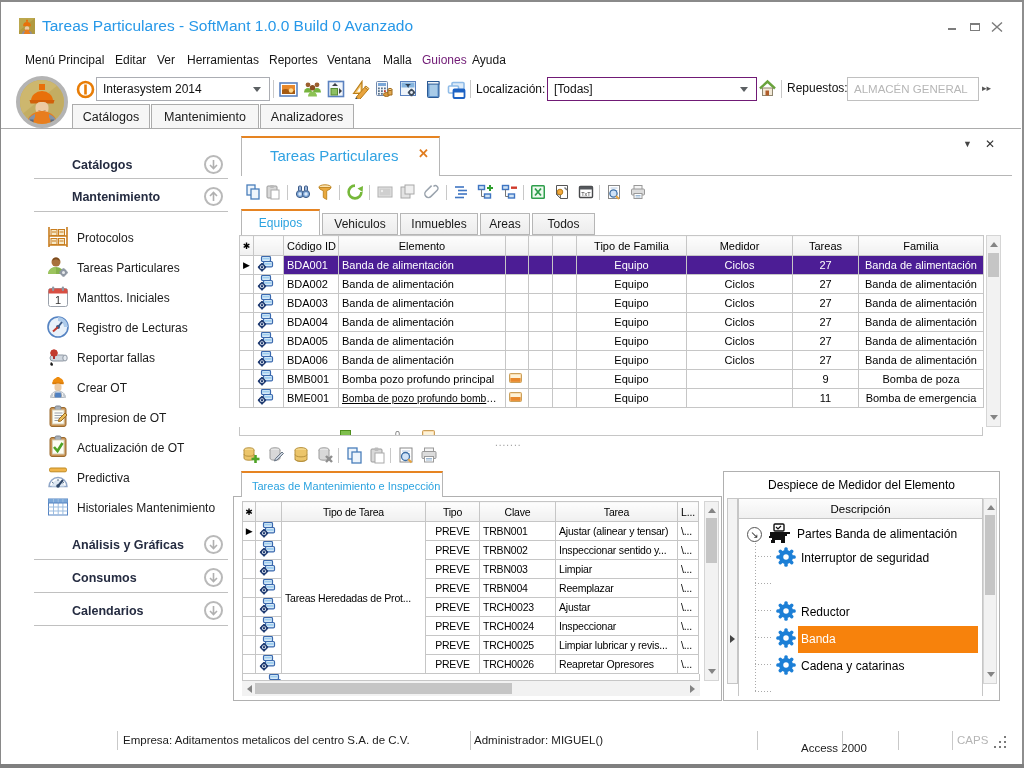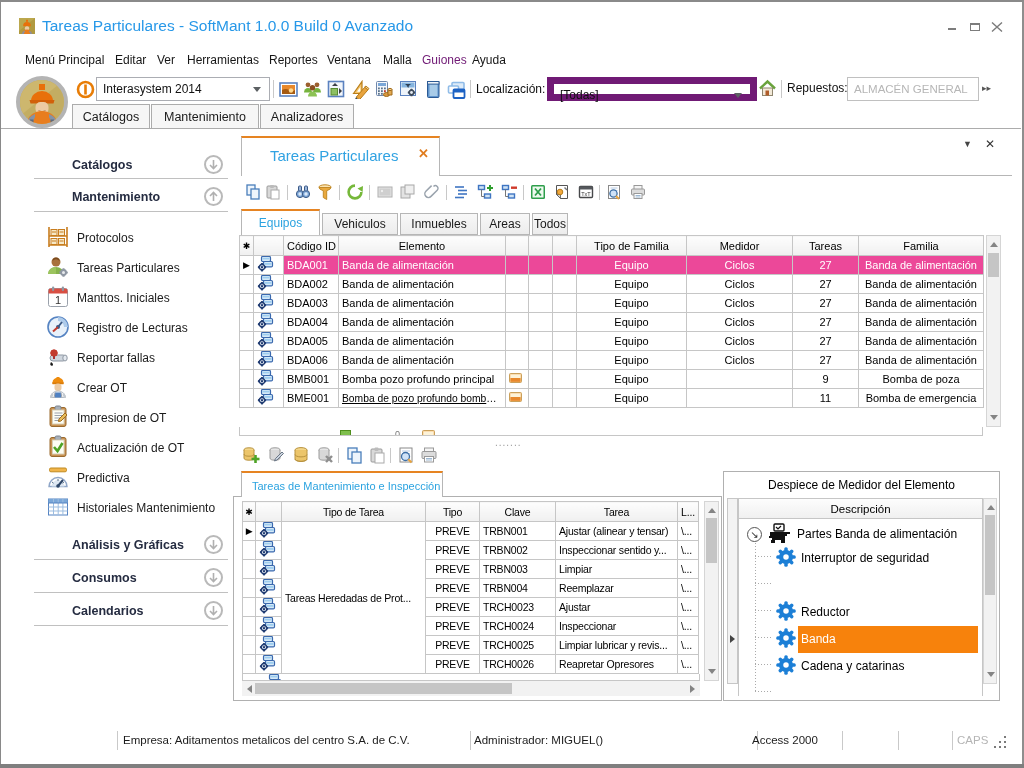--- a/index.html
+++ b/index.html
@@ -14,21 +14,21 @@
 .menu { position:absolute; top:53px; font-size:12px; color:#161616; white-space:nowrap; }
 
 #avatar { position:absolute; left:16px; top:76px; width:52px; height:52px; border-radius:50%;
   border:4px solid #b4b4b4; overflow:hidden; background:#c8b273; }
 .tbsep { position:absolute; width:1px; background:#c8c8c8; }
 #combo1 { position:absolute; left:96px; top:77px; width:174px; height:24px; border:1px solid #abadb3;
   background:#fff; font-size:12px; color:#111; line-height:22px; padding-left:6px; }
 .droparrow { position:absolute; width:0; height:0; border-left:4px solid transparent;
   border-right:4px solid transparent; border-top:5px solid #5c6063; }
 #loclabel { position:absolute; left:476px; top:82px; font-size:12px; color:#111; }
-#combo2 { position:absolute; left:547px; top:77px; width:210px; height:24px; border:7px solid #701a75;
+#combo2 { position:absolute; left:547px; top:77px; width:210px; height:24px; border:1px solid #701a75;
   background:#fff; font-size:12px; color:#111; line-height:22px; padding-left:6px; }
 #replabel { position:absolute; left:787px; top:81px; font-size:12px; color:#111; }
 #repbox { position:absolute; left:847px; top:77px; width:132px; height:24px; border:1px solid #c0c0c0;
   background:#fff; font-size:11.5px; color:#b6b6b6; line-height:22px; padding-left:6px; }
 
 .ribtab { position:absolute; top:104px; height:25px; border:1px solid #acacac; border-bottom:none;
   background:#f6f6f6; font-size:12.5px; color:#1a1a1a; text-align:center; line-height:24px; }
 #ribline { position:absolute; left:1px; top:128px; width:1020px; height:1px; background:#acacac; }
 
 .navhdr { position:absolute; left:72px; font-size:12.5px; font-weight:bold; color:#252c41; }
@@ -43,21 +43,21 @@
 #doctabline { position:absolute; left:440px; top:175px; width:572px; height:1px; background:#b6b6b6; }
 #doctab span.t { position:absolute; left:28px; top:9px; font-size:15px; color:#30a2e2; }
 #doctab span.x { position:absolute; left:176px; top:8px; font-size:13px; font-weight:bold; color:#e07c1e; }
 
 table.grid { border-collapse:collapse; table-layout:fixed; position:absolute; background:#fff; }
 table.grid td, table.grid th { border:1px solid #c6c6c6; font-size:11px; font-weight:normal;
   overflow:hidden; white-space:nowrap; padding:0 3px; color:#000; }
 table.grid th { background:linear-gradient(#fdfdfd,#f0f0f0); height:20px; }
 table.grid th:first-child, table.grid td:first-child { font-size:9px; padding:0 1px; text-align:center; }
 table.grid td { height:19px; text-overflow:ellipsis; }
-tr.sel td { background:#ec4899; color:#fff; }
+tr.sel td { background:#4c1d95; color:#fff; }
 
 .sb { position:absolute; background:#f2f2f2; border:1px solid #d5d5d5; }
 .sbthumb { position:absolute; background:#c5c5c5; }
 .sbarrow { position:absolute; width:0; height:0; }
 
 #lowtab { position:absolute; left:241px; top:471px; width:202px; height:26px; background:#fff;
   border:1px solid #b6b6b6; border-top:2px solid #e68422; border-bottom:none; z-index:3; }
 #lowtab span { position:absolute; left:10px; top:7px; font-size:11px; color:#2ba3e0; white-space:nowrap; }
 #lpanel { position:absolute; left:233px; top:496px; width:489px; height:205px; border:1px solid #b0b0b0; background:#fff; }
 #rpanel { position:absolute; left:723px; top:471px; width:277px; height:230px; border:1px solid #b0b0b0; background:#fff; }
@@ -459,21 +459,21 @@
         <rect x="1.5" y="5" width="13" height="6" rx="1" fill="#dcdcdc" stroke="#999"></rect>
         <rect x="4" y="9.5" width="8" height="5" fill="#fff" stroke="#999"></rect>
         <path d="M5.5 11.5 h5 M5.5 13 h5" stroke="#9db8d2"></path>
       </svg>
 </div>
 
 <div class="etab sel2" style="left:241px;width:79px;">Equipos</div>
 <div class="etab" style="left:322px;width:76px;">Vehiculos</div>
 <div class="etab" style="left:400px;width:78px;">Inmuebles</div>
 <div class="etab" style="left:480px;width:50px;">Areas</div>
-<div class="etab" style="left:532px;width:36px;">Todos</div>
+<div class="etab" style="left:532px;width:63px;">Todos</div>
 
 <svg width="0" height="0" style="position:absolute">
 <defs>
 <g id="machine">
   <rect x="4.5" y="0.5" width="9" height="5" rx="1.2" fill="#d6eaf8" stroke="#3b69ae" stroke-width="1.2"></rect>
   <rect x="5.5" y="1.8" width="7" height="1.6" fill="#9dcdef"></rect>
   <rect x="6.5" y="5.5" width="9" height="5.4" rx="1.2" fill="#d6eaf8" stroke="#3b69ae" stroke-width="1.2"></rect>
   <rect x="7.5" y="7" width="7" height="1.8" fill="#9dcdef"></rect>
   <g fill="#223d73">
     <circle cx="5" cy="11.2" r="3.1"></circle>
@@ -906,21 +906,21 @@
   <div class="sbarrow" style="left:3px;bottom:6px;border-left:4px solid transparent;border-right:4px solid transparent;border-top:5px solid #848484;"></div>
 </div>
 </div>
 </div>
 
 <div class="stsep" style="left:117px;"></div>
 <div class="sttext" style="left:123px;">Empresa: Aditamentos metalicos del centro S.A. de C.V.</div>
 <div class="stsep" style="left:470px;"></div>
 <div class="sttext" style="left:474px;">Administrador: MIGUEL()</div>
 <div class="stsep" style="left:757px;"></div>
-<div class="sttext" style="left:752px;">Access 2000</div>
+<div class="sttext" style="left:801px;margin-top:8px;">Access 2000</div>
 <div class="stsep" style="left:842px;"></div>
 <div class="stsep" style="left:898px;"></div>
 <div class="stsep" style="left:952px;"></div>
 <div class="sttext" style="left:957px;color:#b5b5b5;">CAPS</div>
 <svg style="position:absolute;left:993px;top:735px;" width="16" height="16" viewBox="0 0 16 16">
     <g fill="#7a7a7a">
       <rect x="11" y="1" width="2" height="2"></rect>
       <rect x="6" y="6" width="2" height="2"></rect>
       <rect x="11" y="6" width="2" height="2"></rect>
       <rect x="1" y="11" width="2" height="2"></rect>

